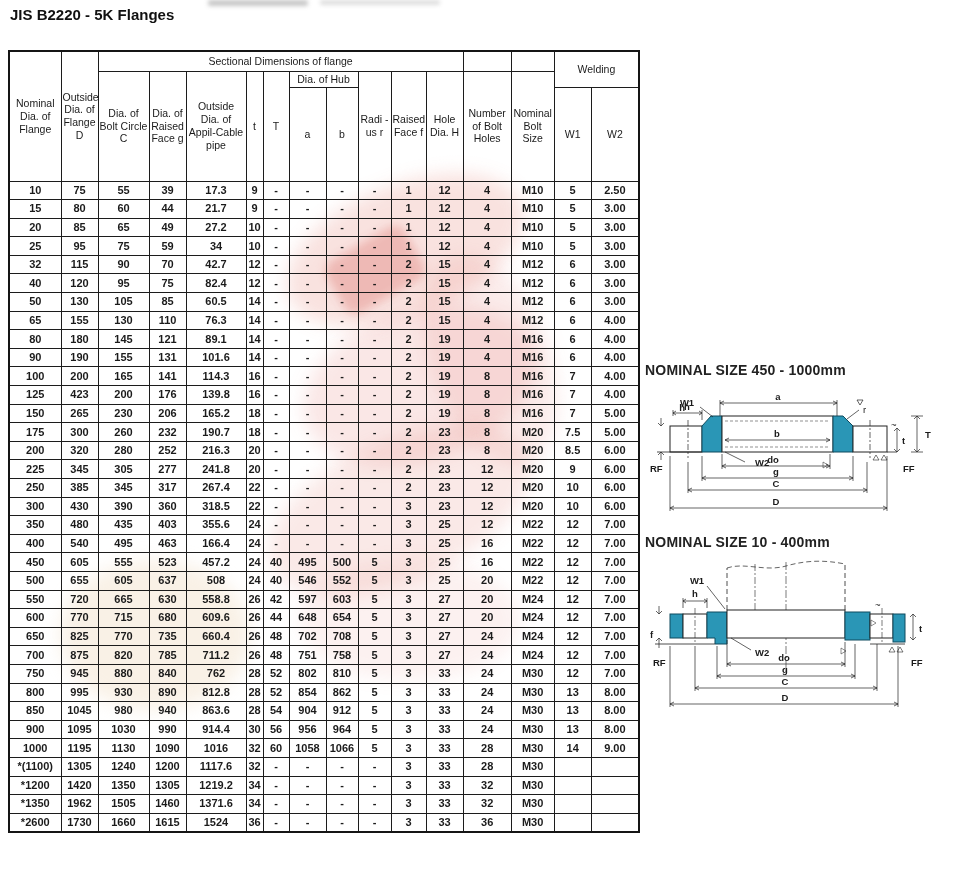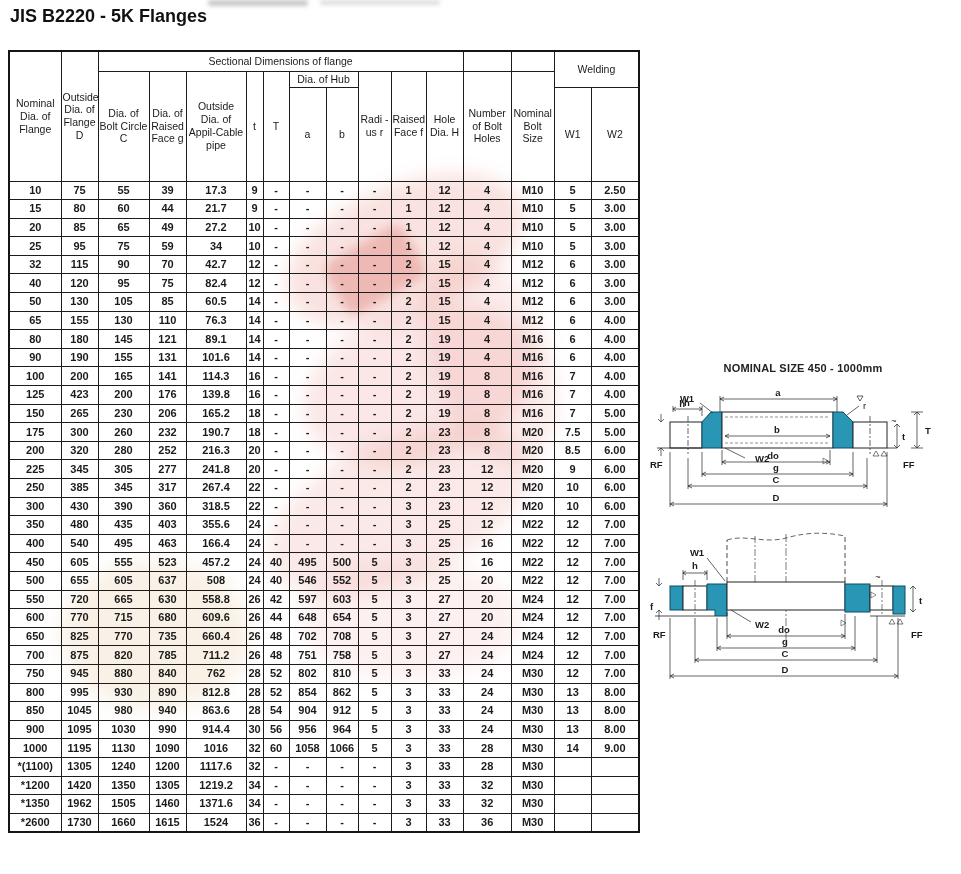--- a/index.html
+++ b/index.html
@@ -1,36 +1,36 @@
 <!DOCTYPE html>
 <html><head>
 <meta charset="utf-8">
 <style>
   html,body{margin:0;padding:0;background:#ffffff;}
   .screen{position:relative;width:961px;height:874px;background:#ffffff;overflow:hidden;
           font-family:"Liberation Sans","DejaVu Sans",sans-serif;color:#1b1b1b;}
-  .page-title{position:absolute;left:10px;top:6px;font-size:18px;font-weight:bold;color:#111;}
+  .page-title{position:absolute;left:10px;top:6px;font-size:15px;font-weight:bold;color:#111;}
   .smudge{position:absolute;background:rgba(70,70,70,.30);filter:blur(2px);border-radius:2px;}
   
   .wm{position:absolute;border-radius:50%;filter:blur(9px);z-index:0;}
   
   .tbl-wrap{position:absolute;left:8px;top:50px;z-index:1;}
   table{border-collapse:collapse;table-layout:fixed;width:630px;background:transparent;
         border:2px solid #151515;}
   th,td{border:1px solid #1c1c1c;text-align:center;vertical-align:middle;padding:0;
         overflow:hidden;background:transparent;}
   thead th{font-size:10.5px;font-weight:400;line-height:1.22;padding:1px;}
   thead tr:nth-child(1){height:20px;}
   thead tr:nth-child(2){height:16px;}
   thead tr:nth-child(3){height:94px;}
   tbody td{font-size:11px;font-weight:600;height:17.6px;line-height:1;}
   tbody tr:first-child td{font-weight:700;}
   
   .diagrams{position:absolute;left:645px;top:356px;width:316px;z-index:1;}
-  .diag-title{text-align:center;font-size:11px;font-weight:600;color:#222;letter-spacing:.2px;
+  .diag-title{font-size:14px;font-weight:600;color:#222;letter-spacing:.2px;
               margin:6px 0 2px 0;}
   svg{display:block;}
   svg text{font-family:"Liberation Sans","DejaVu Sans",sans-serif;font-size:9.5px;fill:#1b1b1b;}
   svg text.bold{font-weight:700;}
 </style>
 </head>
 <body>
 
 <div class="screen">
 
@@ -802,20 +802,21 @@
       <text class="bold" x="257" y="64">t</text>
       <text class="bold" x="280" y="58">T</text>
       <text class="bold" x="128" y="83" text-anchor="middle">do</text>
       <text class="bold" x="131" y="95" text-anchor="middle">g</text>
       <text class="bold" x="131" y="107" text-anchor="middle">C</text>
       <text class="bold" x="131" y="125" text-anchor="middle">D</text>
       <text class="bold" x="5" y="92">RF</text>
       <text class="bold" x="258" y="92">FF</text>
     </svg>
 
+    <div class="diag-title">NOMINAL SIZE 10 - 400mm</div>
 
     <svg width="316" height="178" viewBox="0 0 316 178">
       <g stroke="#222" stroke-width="1" fill="none">
 
         <path d="M82 58 V16 M200 58 V12" stroke-dasharray="5 3" stroke-width=".8"></path>
         <path d="M82 16 C 100 10, 120 20, 141 14 S 180 8, 200 12" stroke-dasharray="5 3" stroke-width=".7"></path>
         <path d="M110 12 V58" stroke-dasharray="7 2 2 2" stroke-width=".6"></path>
         <path d="M141 10 V120" stroke-dasharray="8 2 2 2" stroke-width=".6"></path>
 
         <path d="M68 72 H218" stroke-dasharray="9 3 2 3" stroke-width=".7"></path>

